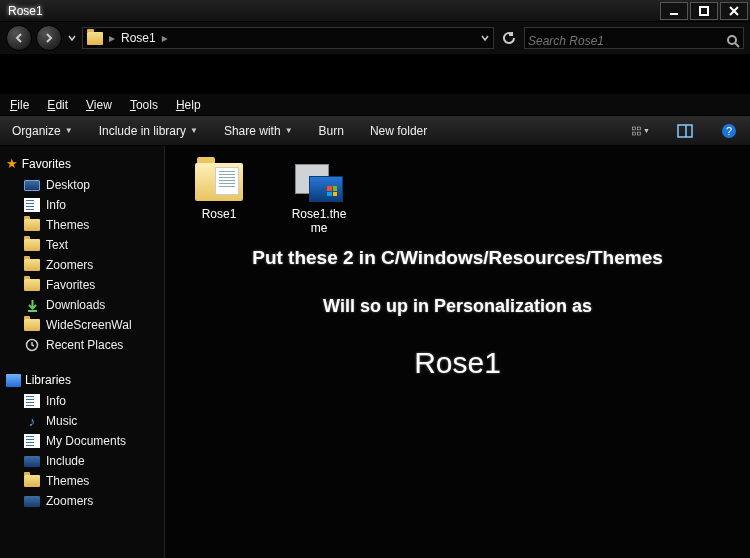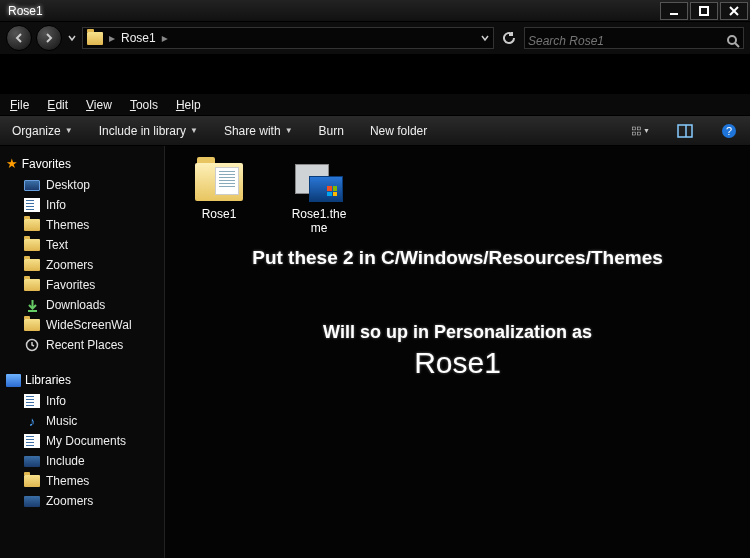--- a/index.html
+++ b/index.html
@@ -73,21 +73,21 @@
   .thumb-theme .front{ position:absolute; right:0; bottom:0; width:34px; height:26px; background:linear-gradient(#2976d6,#0b3c7a); border:1px solid #0b3c7a; }
   .thumb-theme .flag{ position:absolute; right:6px; bottom:6px; width:10px; height:10px; display:grid; grid-template-columns:1fr 1fr; grid-template-rows:1fr 1fr; gap:1px;}
   .thumb-theme .flag span:nth-child(1){background:#f25022;}
   .thumb-theme .flag span:nth-child(2){background:#7fba00;}
   .thumb-theme .flag span:nth-child(3){background:#00a4ef;}
   .thumb-theme .flag span:nth-child(4){background:#ffb900;}
   .item-label{ text-align:center; color:#fff; font-size:12px; line-height:1.15; }
 
   .overlay-text{ position:absolute; left:0; right:0; text-align:center; font-weight:bold; color:#fff; text-shadow:0 0 3px rgba(255,255,255,.4); }
   .line1{ top:101px; font-size:19px; }
-  .line2{ top:176px; font-size:18px; }
+  .line2{ top:150px; font-size:18px; }
   .line3{ top:200px; font-size:30px; font-family:"Segoe UI Light","Segoe UI",sans-serif; font-weight:400; }
 
   
   .statusbar{ height:30px; background:linear-gradient(#222,#0c0c0c); display:flex; align-items:center; padding:0 10px; gap:14px; border-top:1px solid #000; }
   .statusbar .big-folder{ width:30px; height:24px; background:linear-gradient(#fdf0b8,#e8c560); border-radius:2px; position:relative; }
   .statusbar .big-folder::before{content:"";position:absolute;top:-5px;left:2px;width:12px;height:5px;background:#e8c560;border-radius:2px 2px 0 0;}
   .statusbar .count{ color:#eee; }
 </style>
 </head>
 <body>

